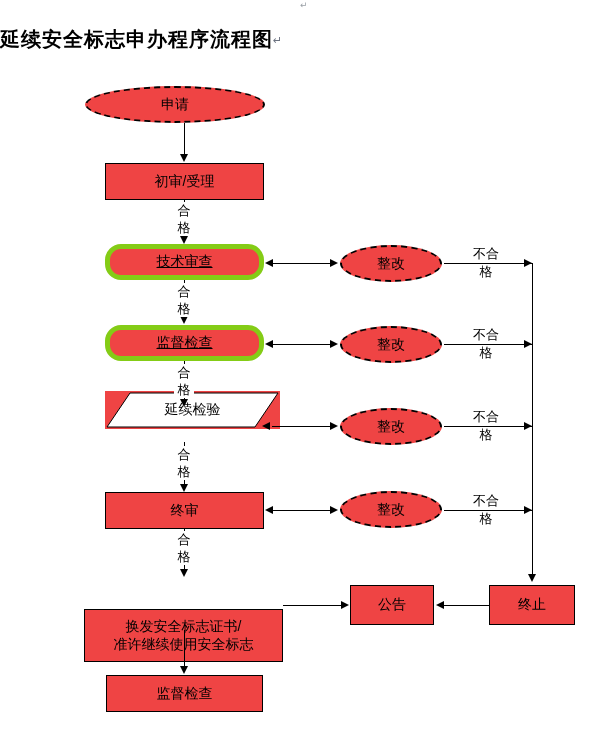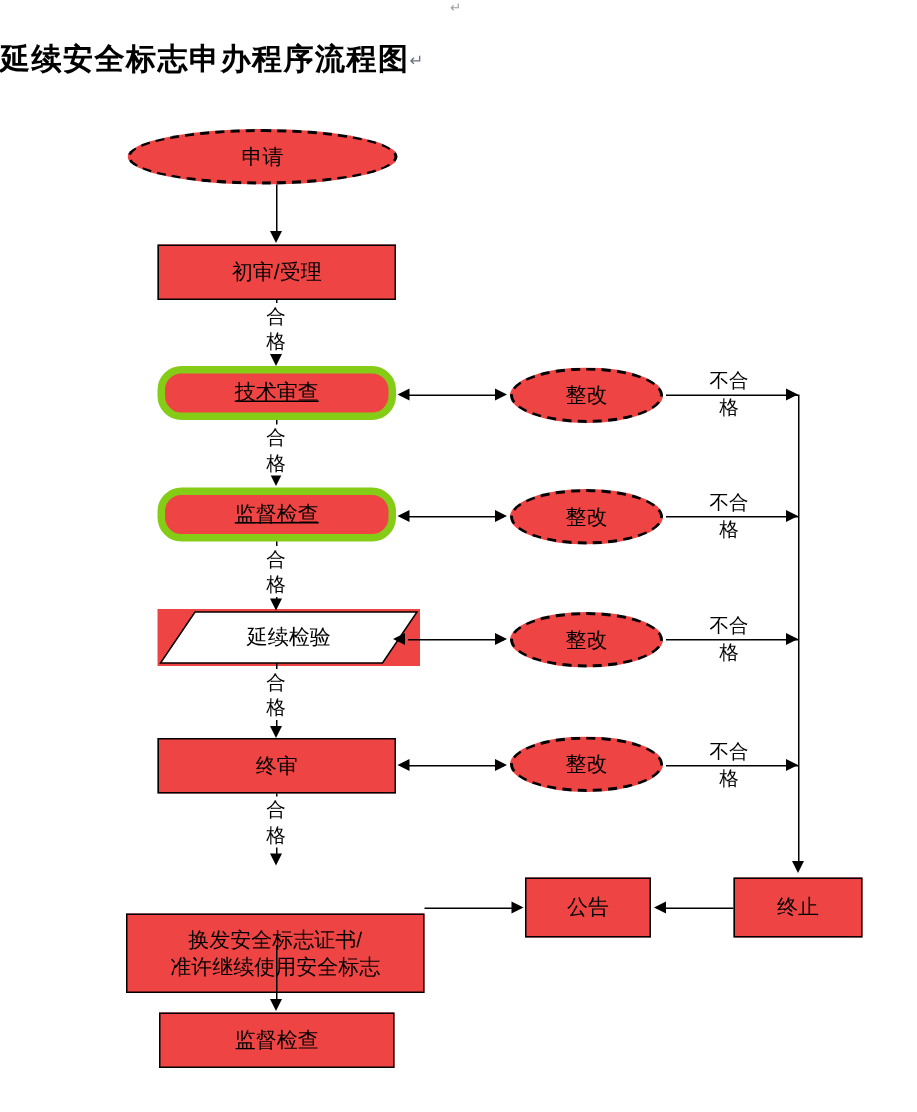--- a/index.html
+++ b/index.html
@@ -77,21 +77,21 @@
   </div>
 
   <div class="node rounded" style="left:105px;top:244px;width:159px;height:36px;">
     <span>技术审查</span>
   </div>
 
   <div class="node rounded" style="left:105px;top:325px;width:159px;height:36px;">
     <span>监督检查</span>
   </div>
 
-  <div class="node para" style="left:105px;top:406px;width:175px;height:38px;">
+  <div class="node para" style="left:105px;top:391px;width:175px;height:38px;">
     <svg width="175" height="38">
       <polygon points="25,2 173,2 150,36 2,36" fill="#ffffff" stroke="#000000" stroke-width="1"></polygon>
     </svg>
     <span class="ptxt">延续检验</span>
   </div>
 
   <div class="node rect" style="left:105px;top:492px;width:159px;height:37px;">
     <span>终审</span>
   </div>
 

